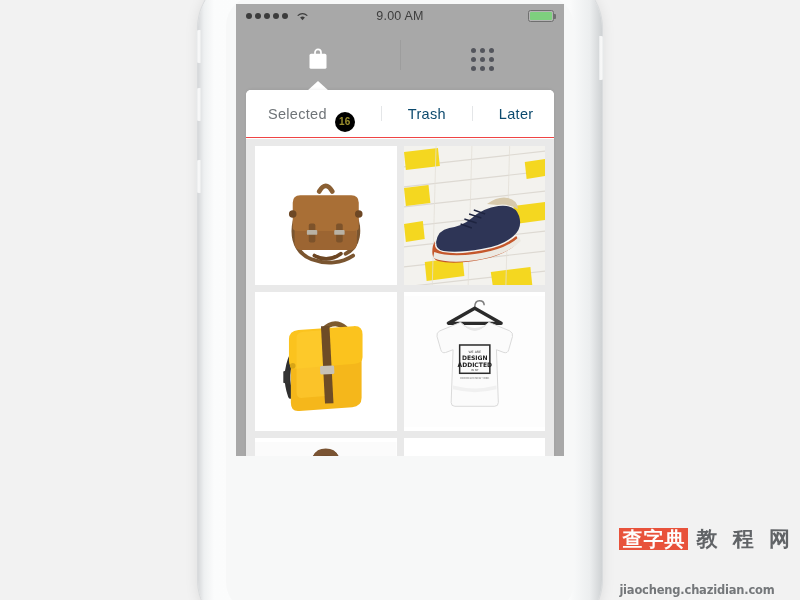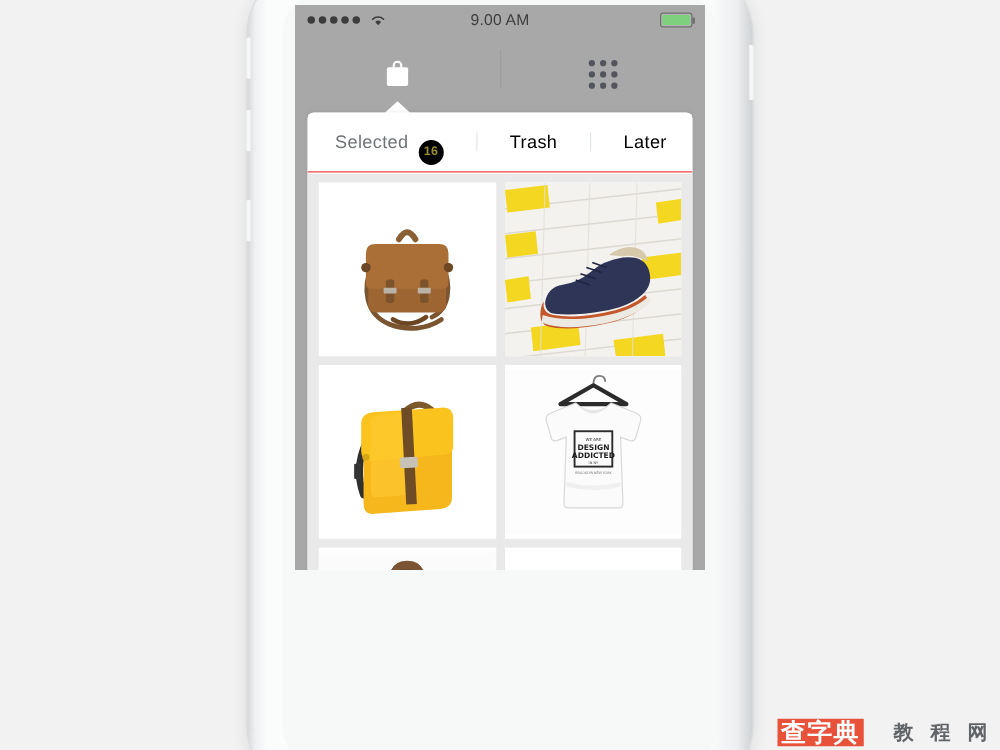--- a/index.html
+++ b/index.html
@@ -150,21 +150,21 @@
     display: flex;
     align-items: center;
     padding-left: 22px;
     border-bottom: 1px solid #ef4444;
     background: #fff;
   }
   .tab {
     display: flex;
     align-items: center;
     font-size: 14.5px;
-    color: #000000;
+    color: #0c4a6e;
     letter-spacing: 0.3px;
   }
   .tab.active { color: #6f7478; }
   #tab-badge {
     margin-left: 8px;
     width: 20px; height: 20px;
     border-radius: 50%;
     background: #000000;
     color: #9a8e2d;
     font-size: 10px;
@@ -217,24 +217,24 @@
     font-family: "DejaVu Sans", sans-serif;
     font-size: 20px;
     font-weight: bold;
     padding: 0px 3px;
     letter-spacing: 1px;
     line-height: 22px;
   }
   #wm-title-cn {
     color: #55585c;
     font-family: "DejaVu Sans", sans-serif;
-    font-size: 16px;
+    font-size: 21px;
     font-weight: bold;
     letter-spacing: 4px;
-    margin-left: 24px;
+    margin-left: 8px;
     line-height: 22px;
   }
   #wm-url {
     color: #6a6d70;
     font-family: "DejaVu Sans", sans-serif;
     font-size: 11.5px;
     font-weight: bold;
     margin-top: -3px;
     letter-spacing: -0.2px;
   }
@@ -526,13 +526,14 @@
 
     </div>
   </div>
 </div>
 
 <div id="watermark">
   <div id="watermark-row">
     <span id="wm-logo-cn">查字典</span>
     <span id="wm-title-cn">教 程 网</span>
   </div>
+  <span id="wm-url">jiaocheng.chazidian.com</span>
 </div>
 
 </body></html>

